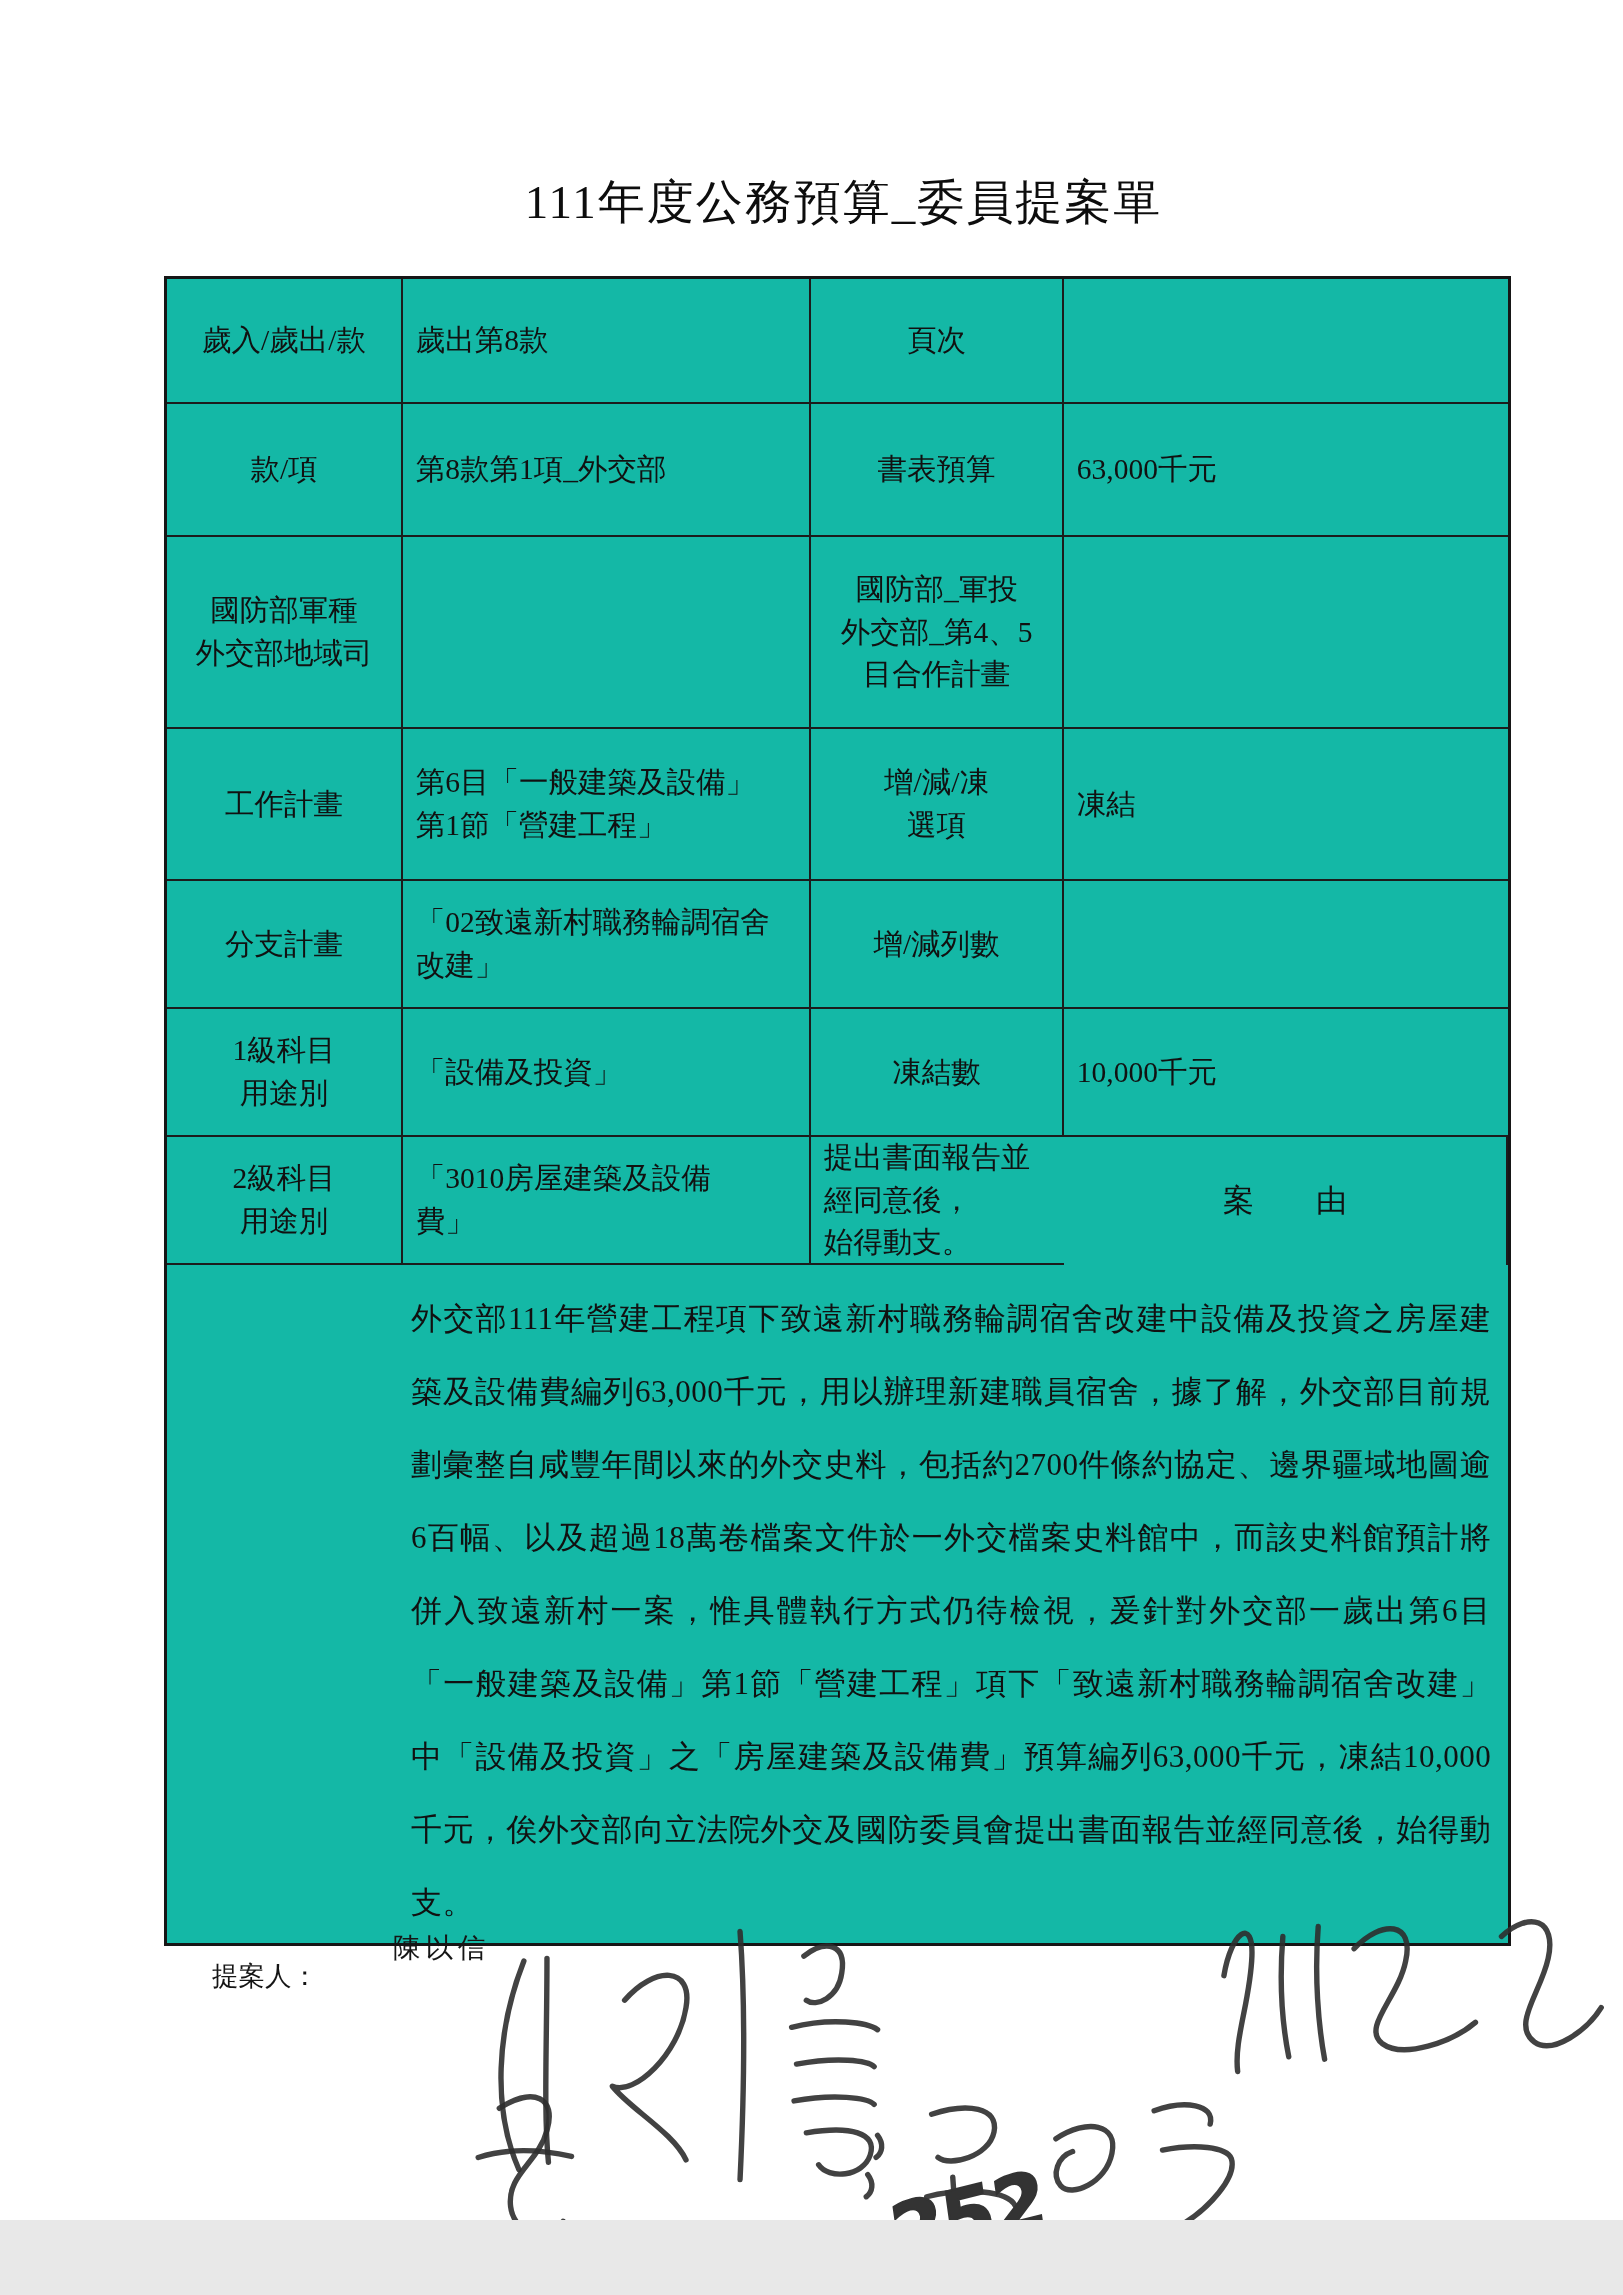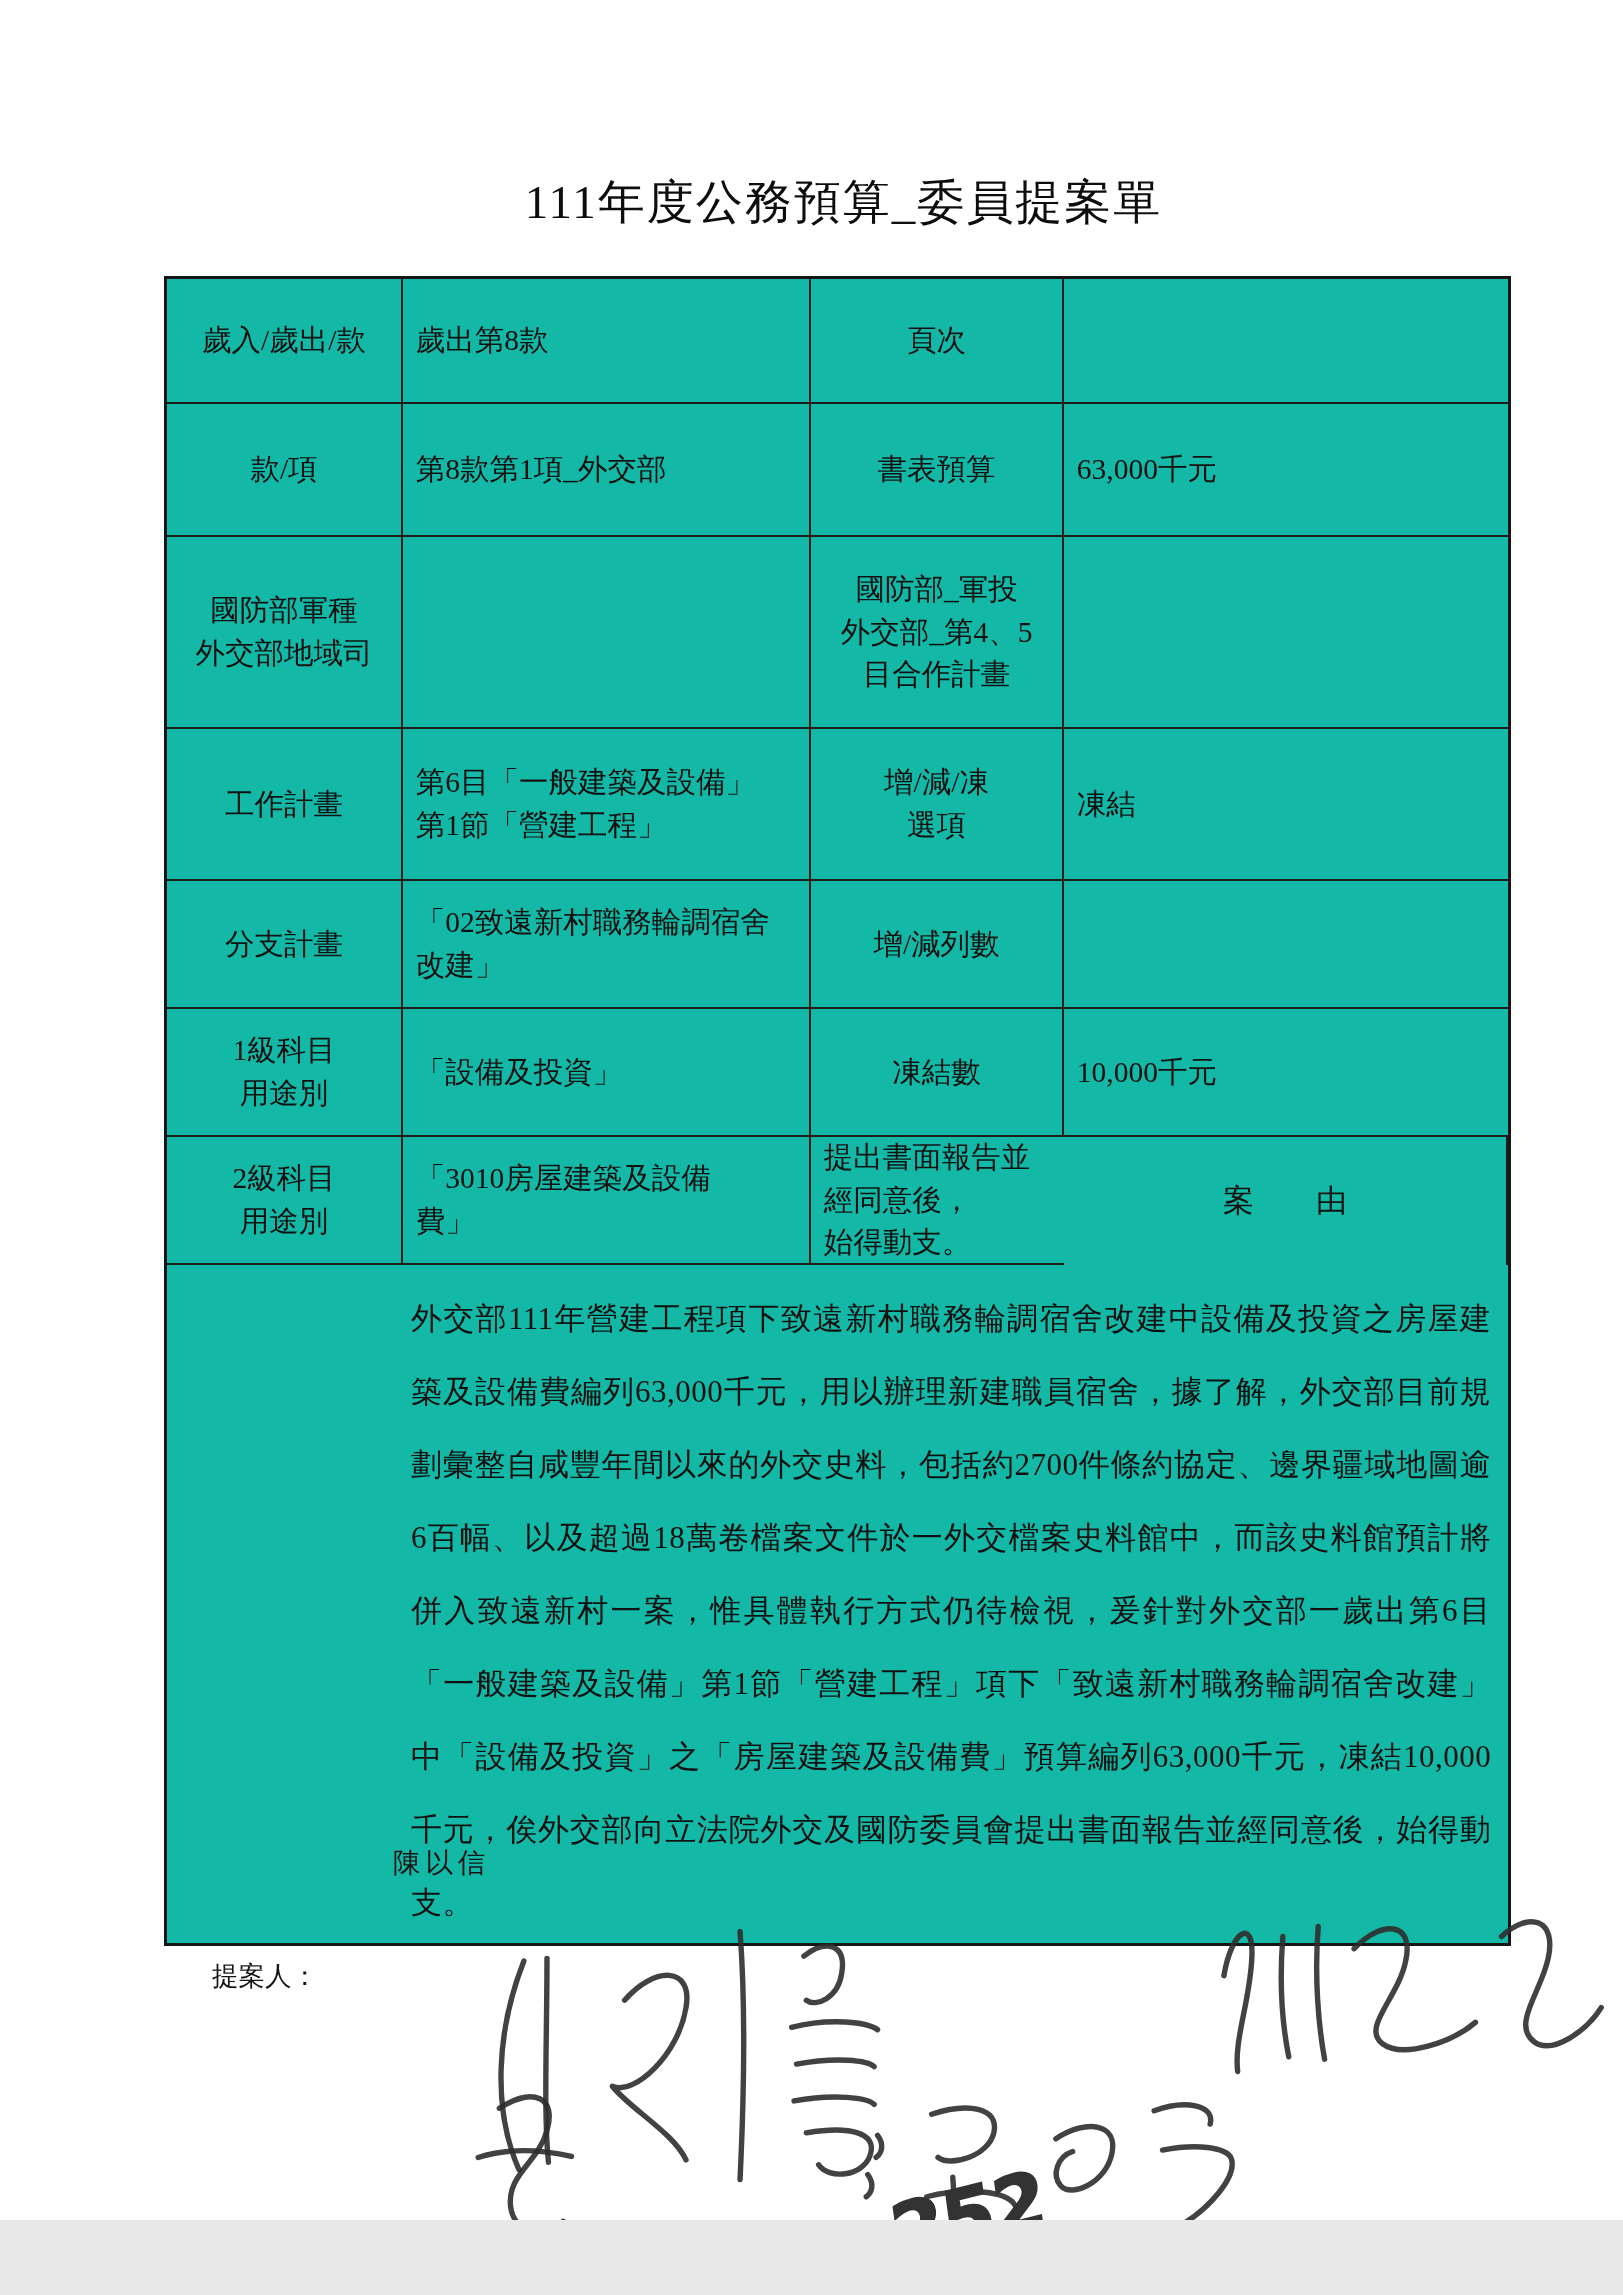--- a/index.html
+++ b/index.html
@@ -40,21 +40,21 @@
   .vc span{white-space:pre-line;text-align:left;}
   .case-label{font-size:31px;}
   .case-text{
     display:block;
     padding:16.7px 16.7px 9.8px 7.9px;
     font-size:31px;line-height:73px;
     text-align:justify;
     letter-spacing:0.5px;
   }
   .footer-line{position:absolute;top:1958px;left:212px;font-size:26.5px;color:#151515;text-align:center;}
-  .proposer-name{position:absolute;top:1845px;left:393px;font-size:27.5px;letter-spacing:4.9px;color:#151515;}
+  .proposer-name{position:absolute;top:1930px;left:393px;font-size:27.5px;letter-spacing:4.9px;color:#151515;}
   .sig-layer{position:absolute;left:418px;top:1902px;width:1209px;height:393px;pointer-events:none;}
   .sig-layer path{stroke:#2e2e2e;stroke-width:11;fill:none;stroke-linecap:round;stroke-linejoin:round;opacity:.9;}
   .note-34{
     position:absolute;left:746px;top:2221px;
     font-size:47px;color:#222;
     font-family:"DejaVu Serif","Liberation Serif",serif;
     transform:rotate(-3deg);
   }
   .note-252{
     position:absolute;left:889px;top:2172px;

